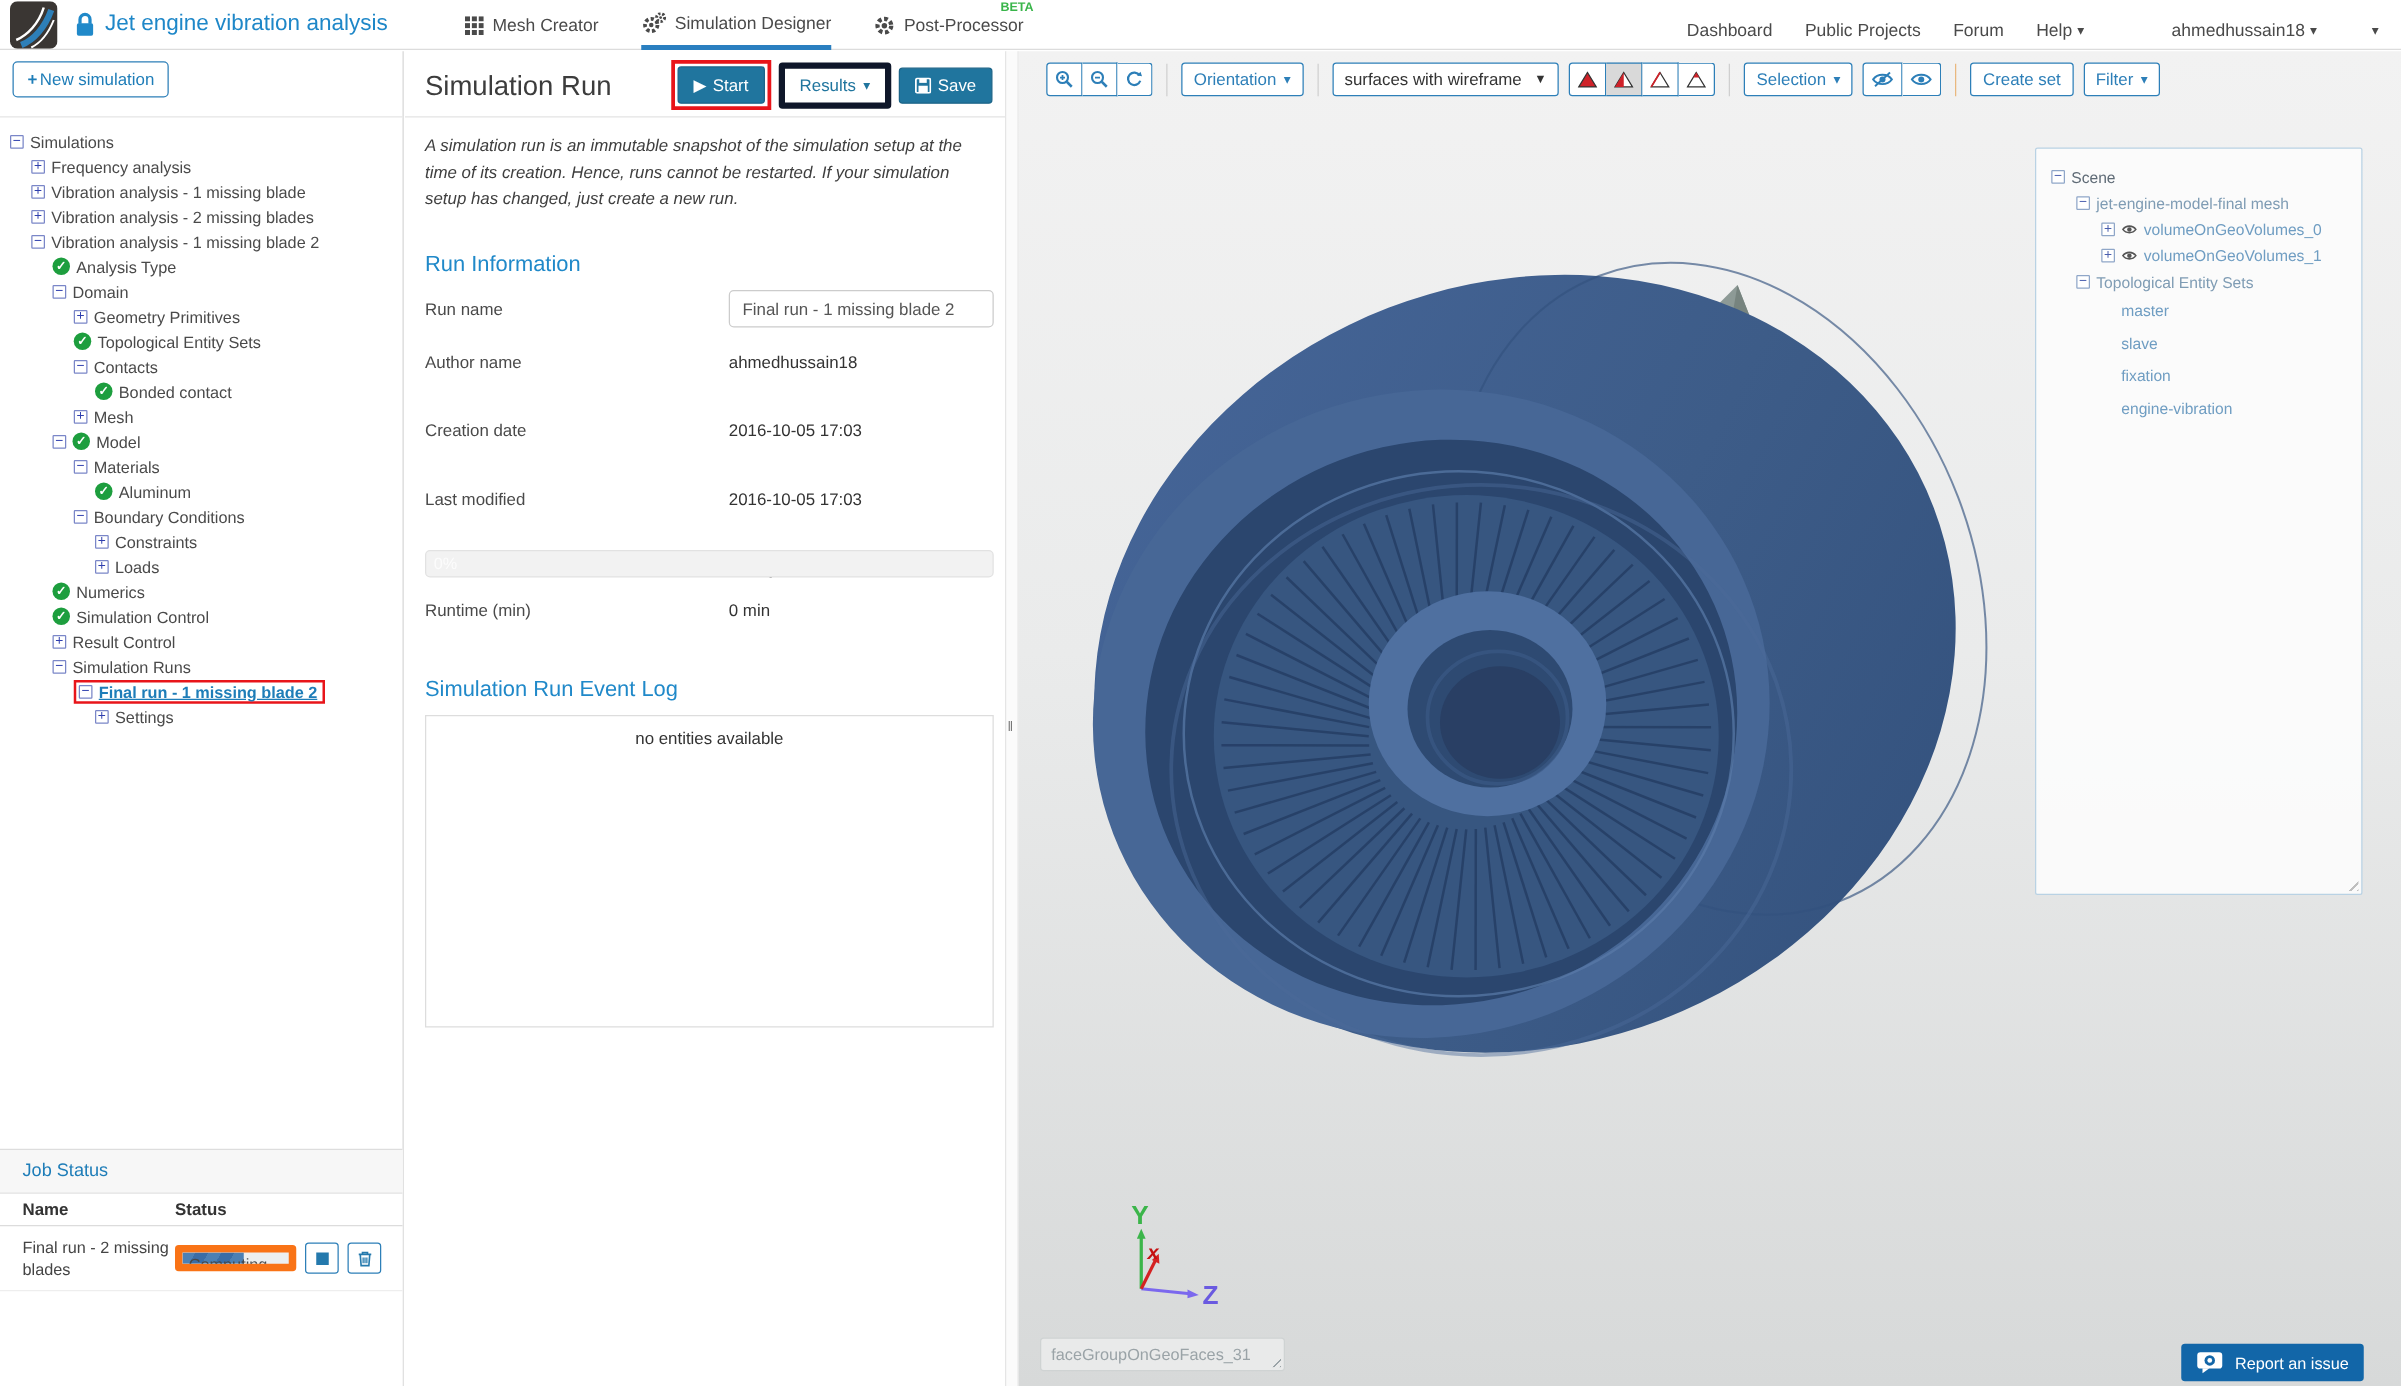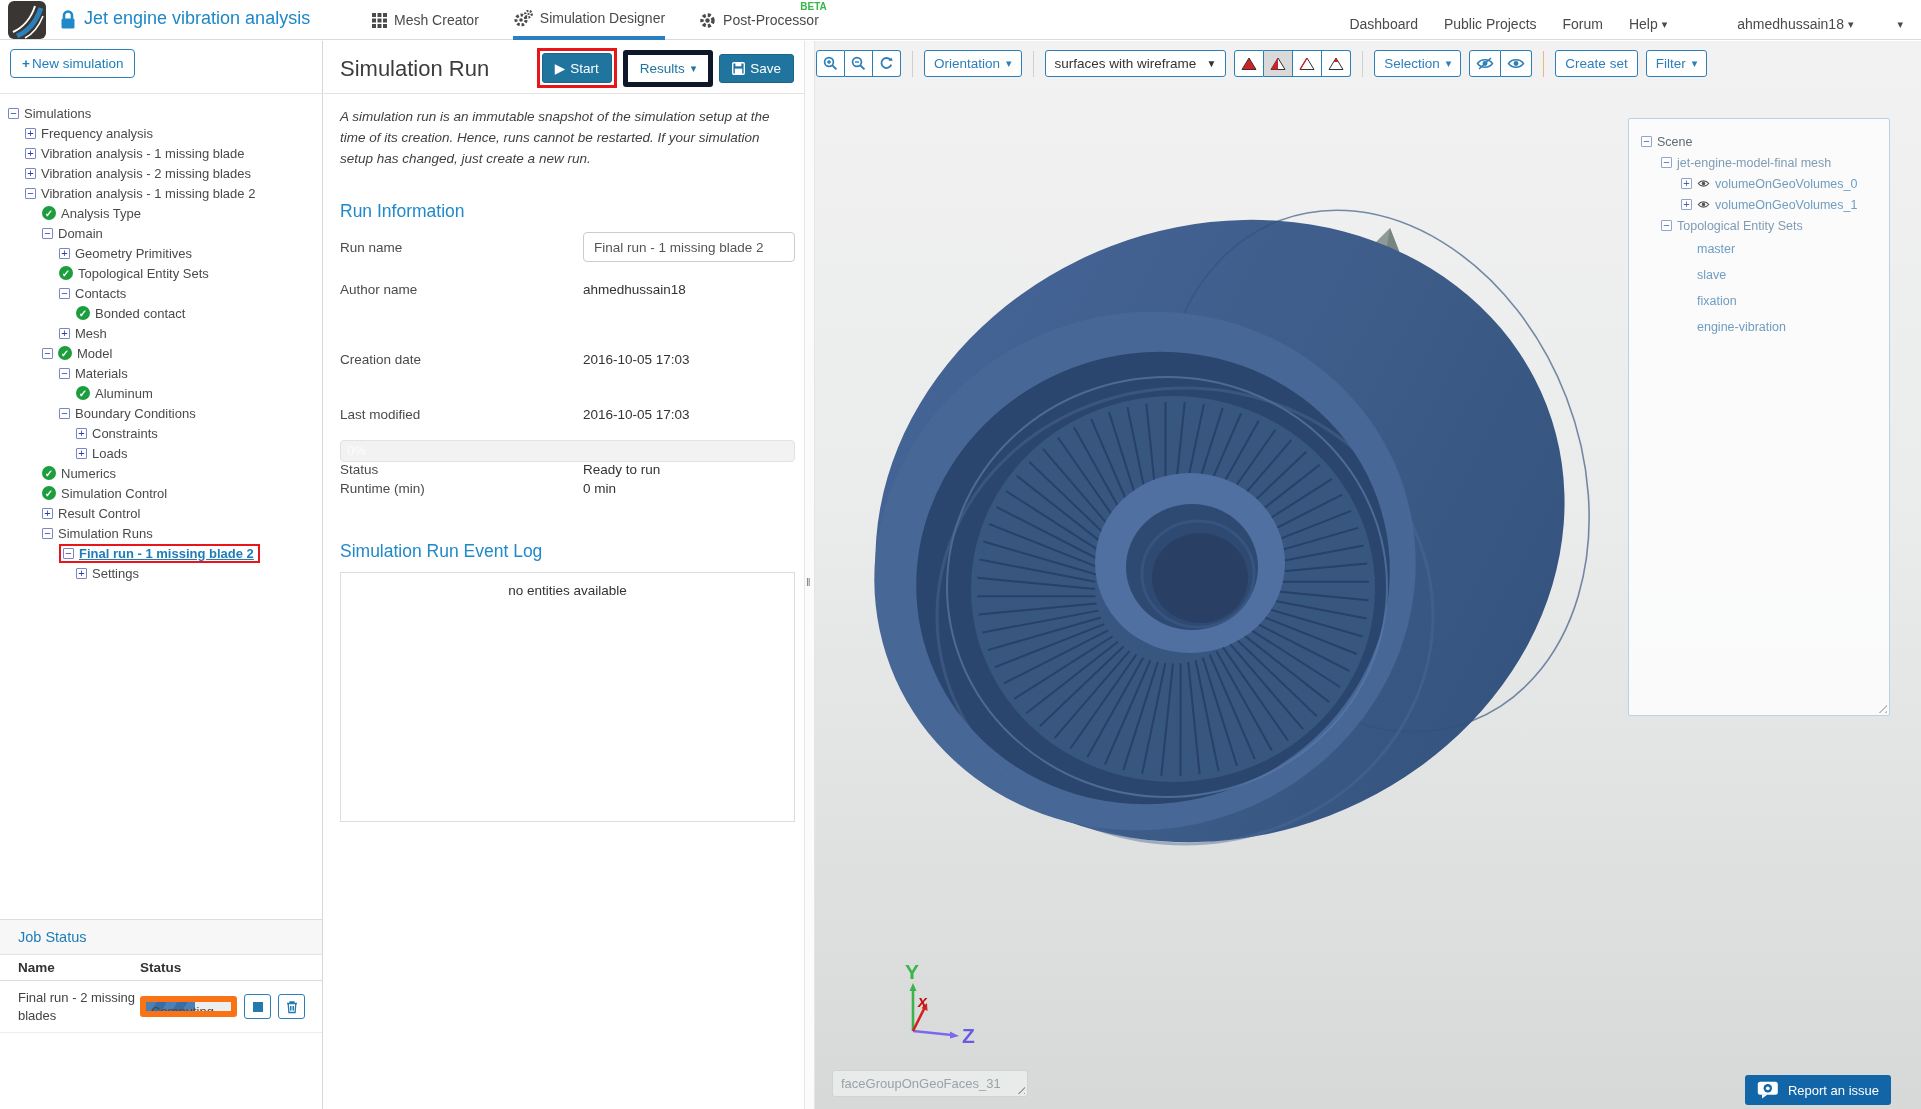--- a/index.html
+++ b/index.html
@@ -83,21 +83,21 @@
   .ev-empty{text-align:center;padding-top:10px;font-size:13.5px;color:#333;}
 
   
   .splitter{position:absolute;left:804px;top:41px;width:11px;bottom:0;background:#fbfbfb;
             border-left:1px solid #e5e5e5;border-right:1px solid #e5e5e5;cursor:col-resize;}
   .grip{position:absolute;left:1px;top:535px;font-size:11px;color:#777;}
 
   
   .viewer{position:absolute;left:815px;top:41px;right:0;bottom:0;
           background:linear-gradient(180deg,#f2f2f2 0%,#eaebeb 45%,#d7d9d9 100%);overflow:hidden;}
-  .vtoolbar{position:absolute;left:1px;top:9px;display:flex;align-items:center;gap:8px;z-index:5;}
+  .vtoolbar{position:absolute;left:22px;top:9px;display:flex;align-items:center;gap:8px;z-index:5;}
   .tb-group{display:flex;}
   .tb-btn{height:27px;min-width:27px;border:1px solid #2d7fb8;background:#fff;color:#2d7fb8;border-radius:3px;
           display:inline-flex;align-items:center;justify-content:center;gap:6px;font-size:13.5px;padding:0 9px;
           cursor:pointer;font-family:inherit;}
   .tb-group .tb-btn{border-radius:0;border-left-width:0;padding:0 6px;}
   .tb-group .tb-btn:first-child{border-radius:3px 0 0 3px;border-left-width:1px;}
   .tb-group .tb-btn:last-child{border-radius:0 3px 3px 0;}
   .tb-btn.pressed{background:#d9d9d9;}
   .vsep{width:1px;height:26px;background:#cfcfcf;margin:0 3px;}
   .vsep.orange{background:#e9b87f;}
@@ -406,21 +406,21 @@
     </div>
     <div class="main-divider"></div>
     <div class="desc">A simulation run is an immutable snapshot of the simulation setup at the time of its creation. Hence, runs cannot be restarted. If your simulation setup has changed, just create a new run.</div>
 
     <div class="h-blue runinfo-h">Run Information</div>
     <div class="form">
       <div class="frow">
         <span class="flabel">Run name</span>
         <input class="run-input" value="Final run - 1 missing blade 2" style="">
       </div>
-      <div class="frow" style="margin-bottom:40px">
+      <div class="frow" style="margin-bottom:25px">
         <span class="flabel">Author name</span>
         <span class="fvalue">ahmedhussain18</span>
       </div>
       <div class="frow" style="margin-bottom:25px">
         <span class="flabel">Creation date</span>
         <span class="fvalue">2016-10-05 17:03</span>
       </div>
       <div class="frow" style="margin-bottom:25px">
         <span class="flabel">Last modified</span>
         <span class="fvalue">2016-10-05 17:03</span>

